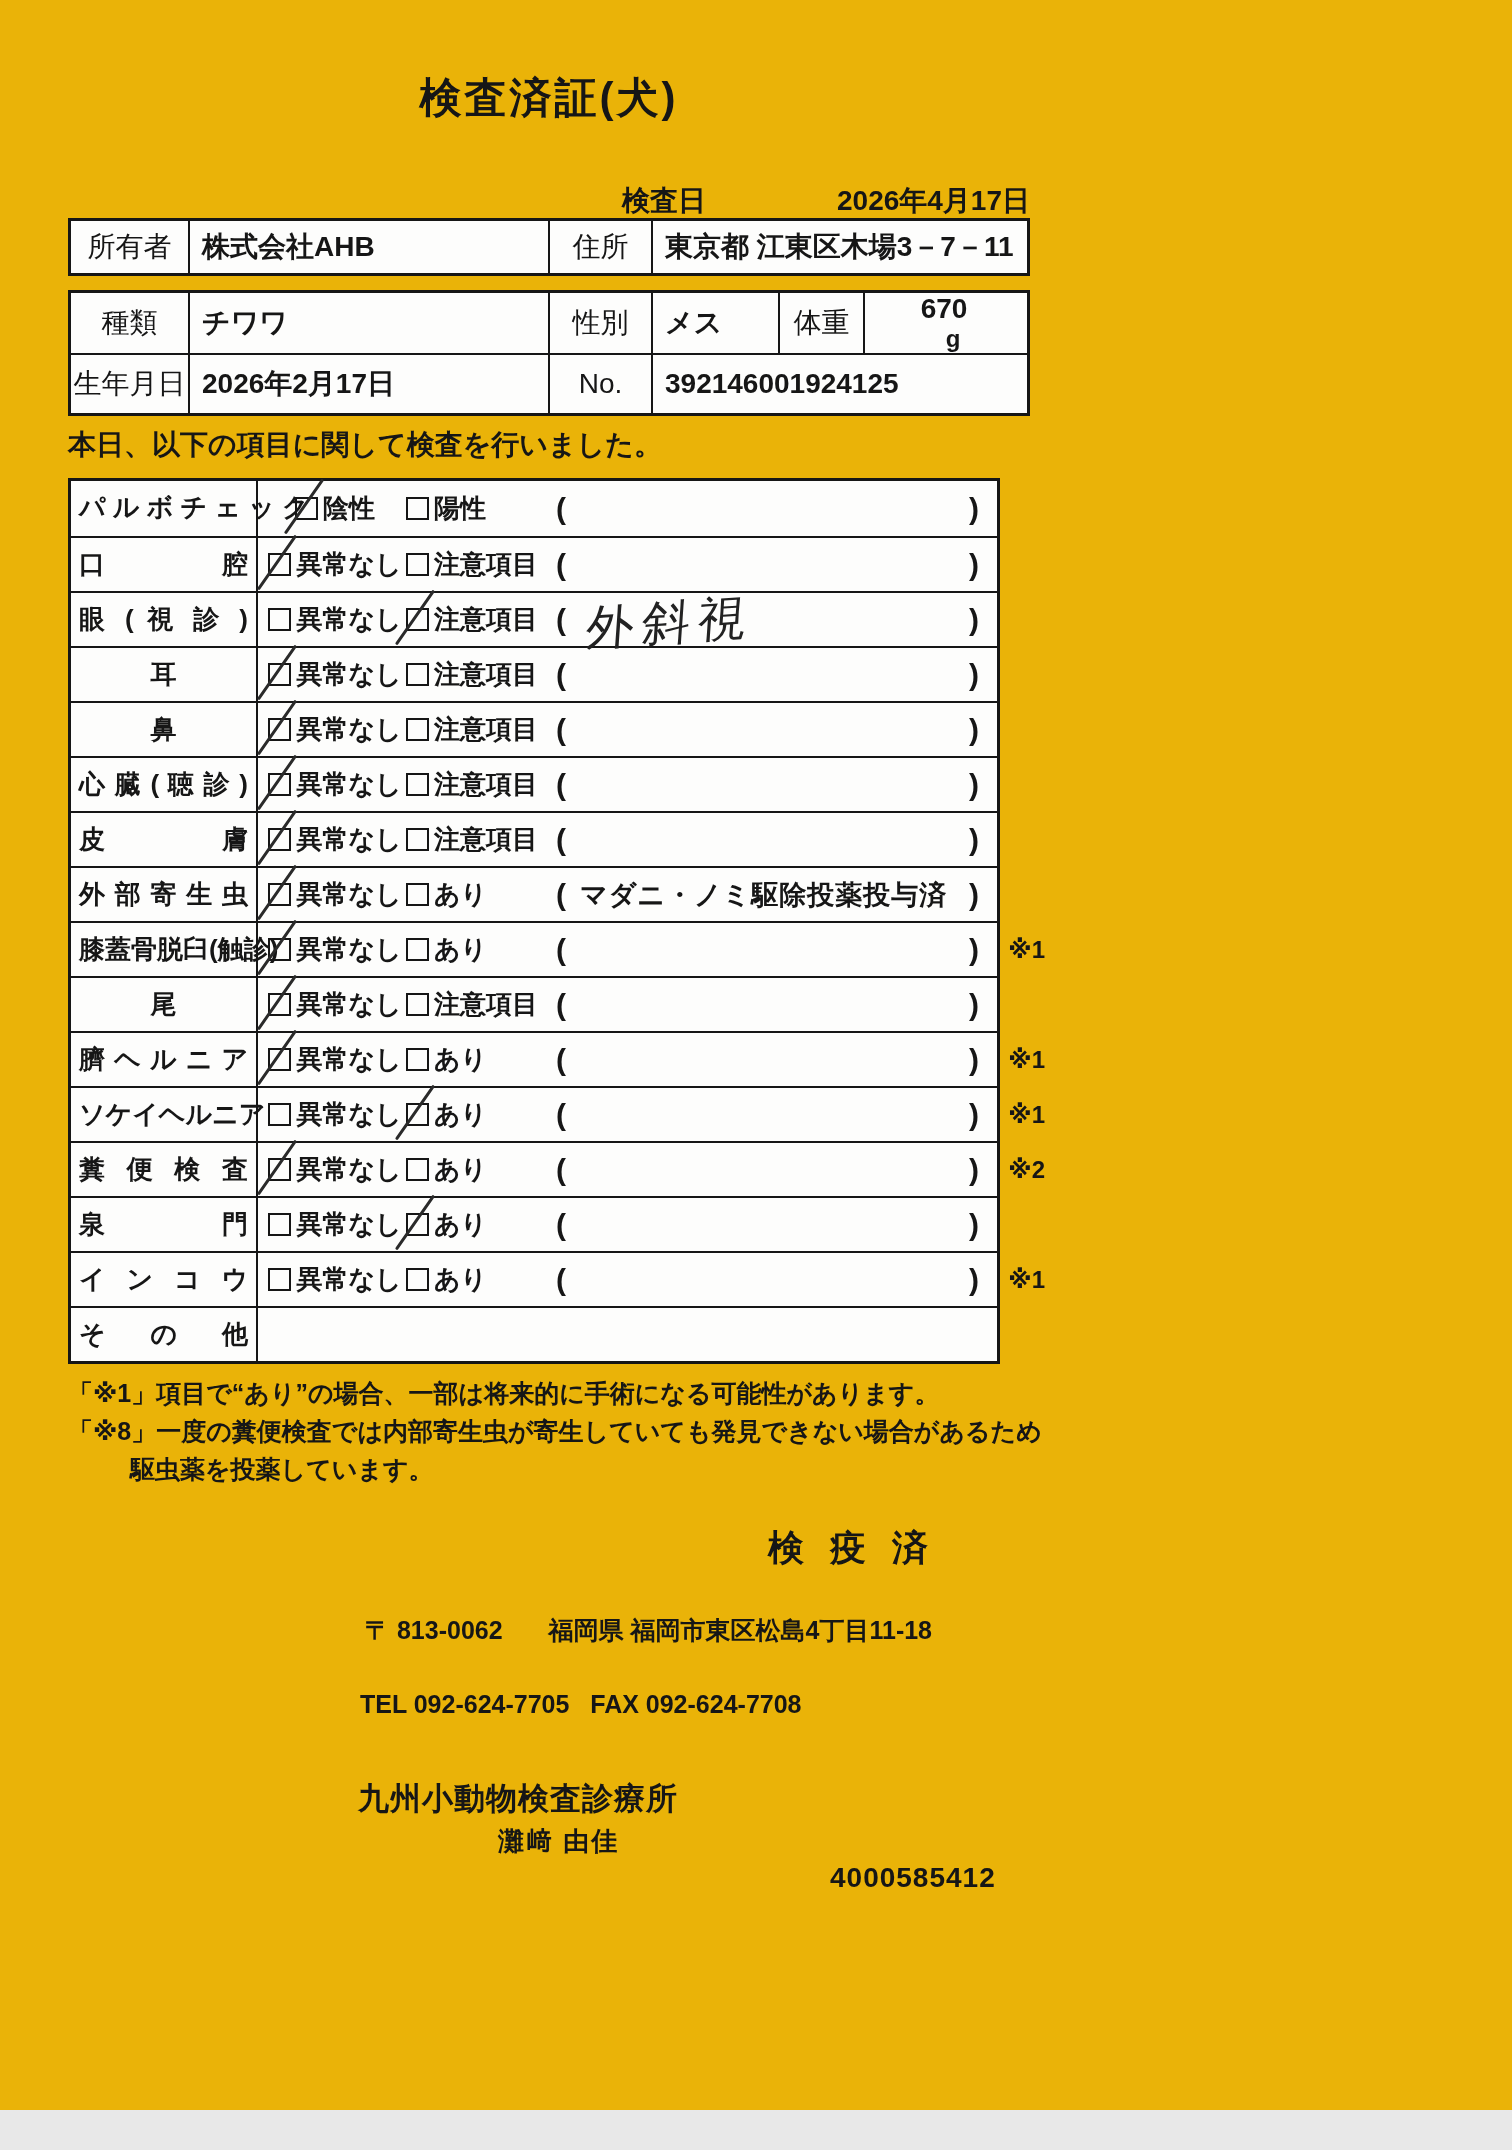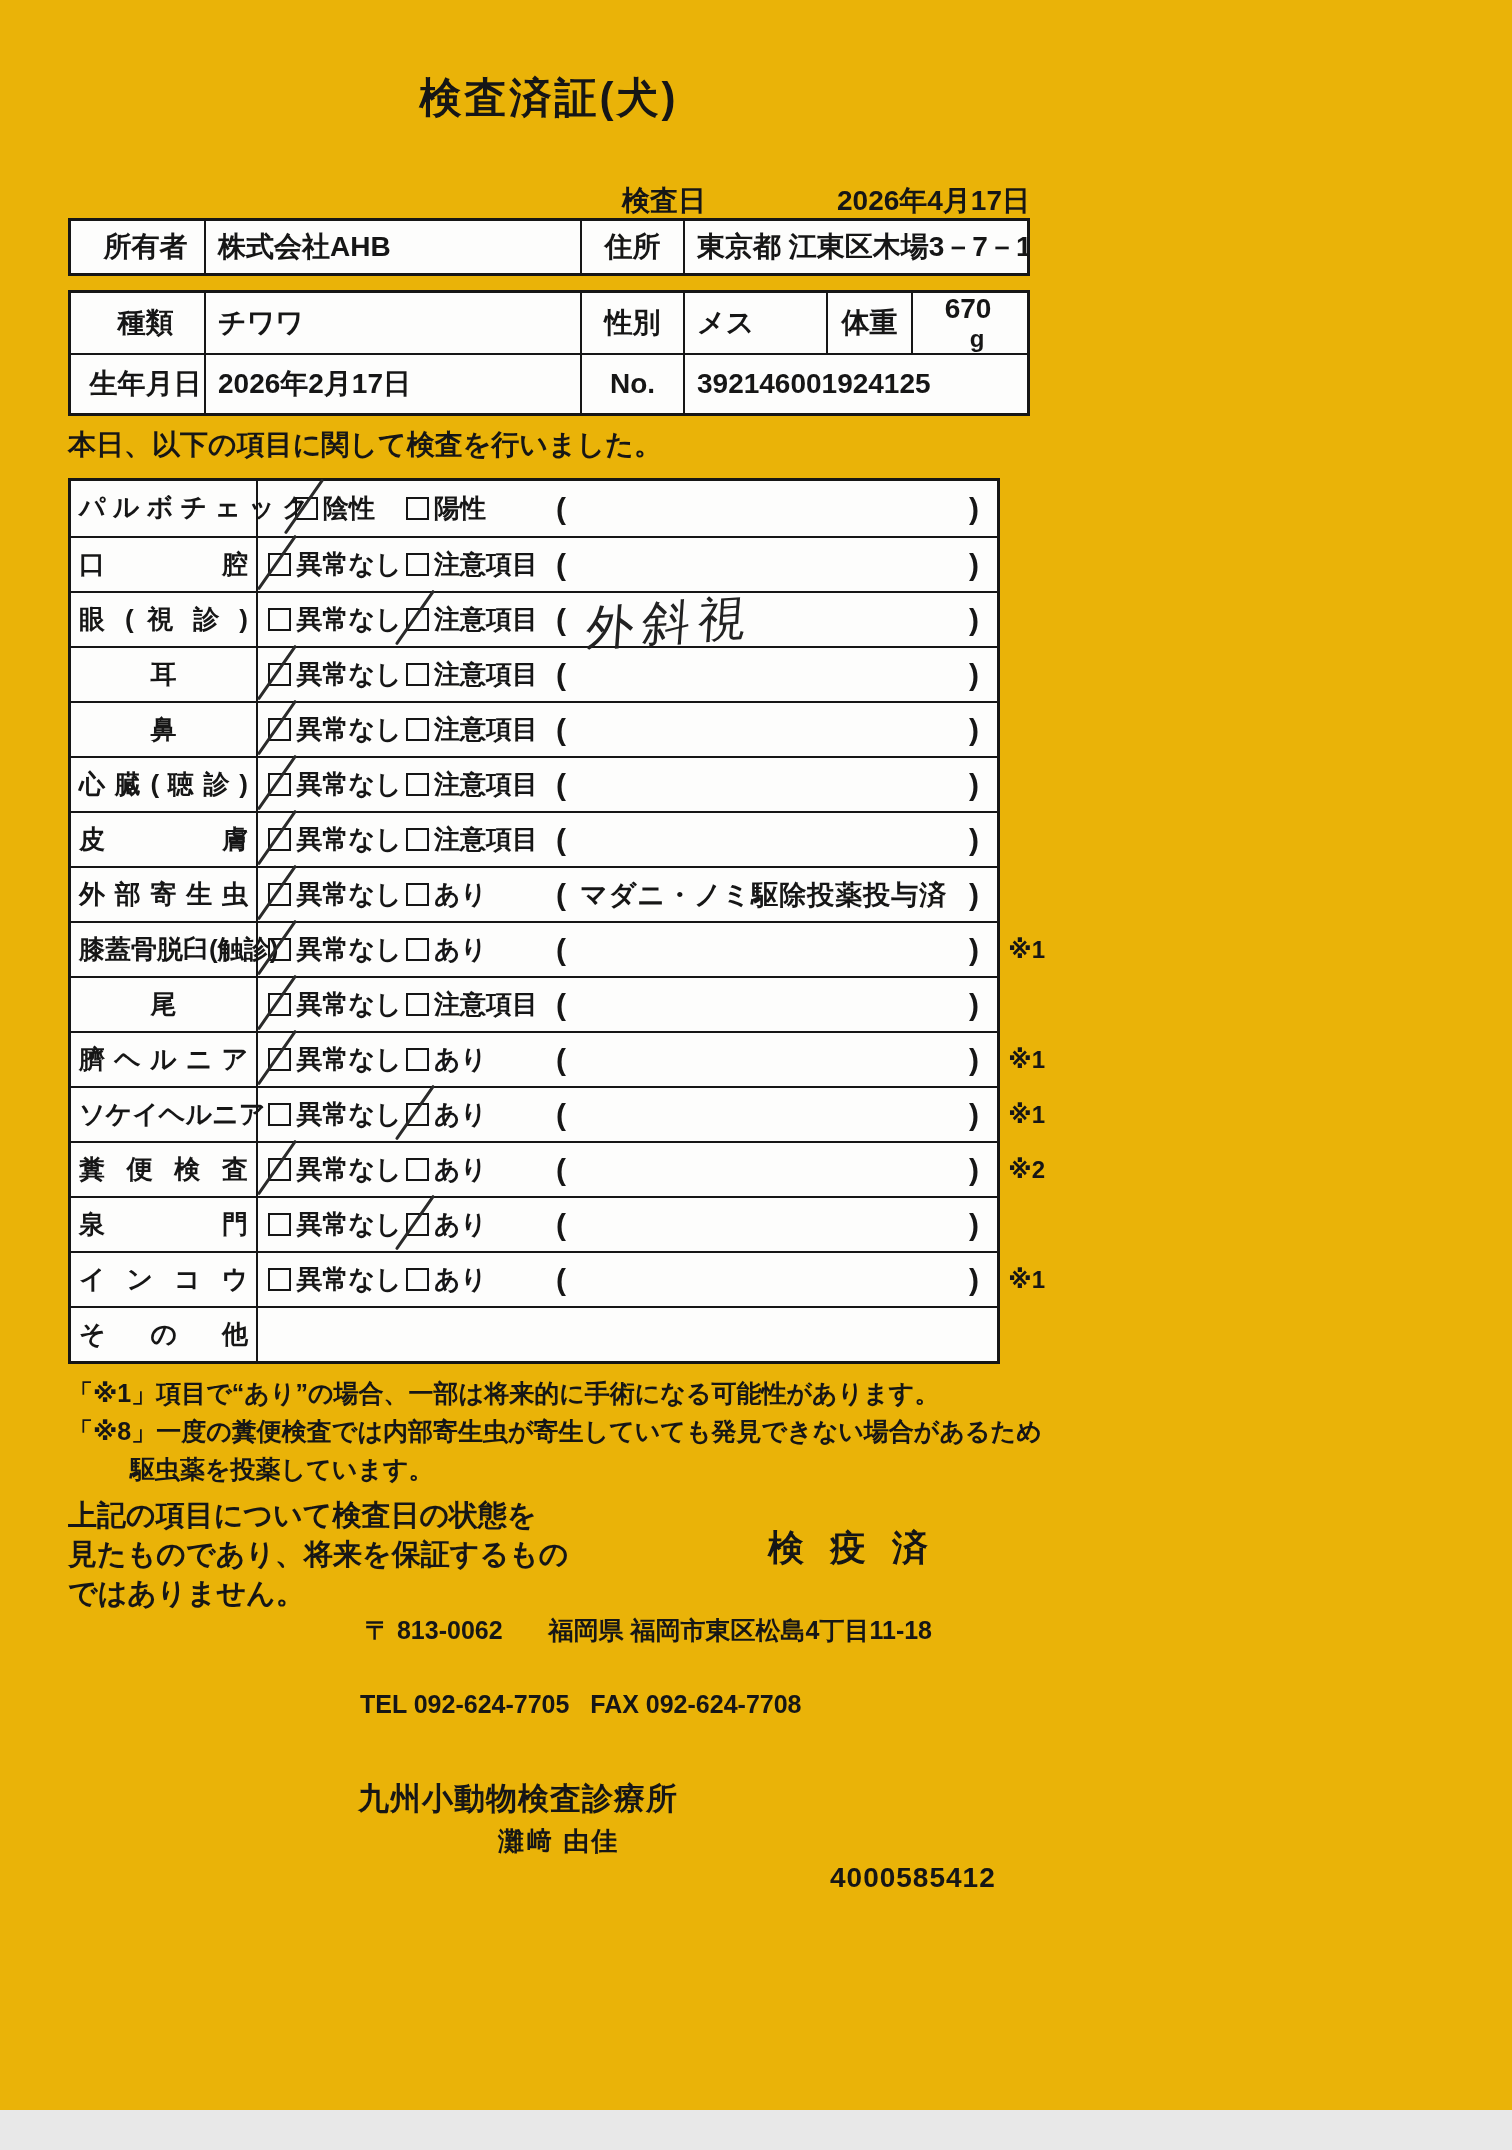--- a/index.html
+++ b/index.html
@@ -15,21 +15,21 @@
     font-size:42px; font-weight:700; letter-spacing:3px; }
   .insp-date-label { left:622px; top:182px; font-size:28px; font-weight:600; }
   .insp-date-value { left:810px; top:182px; width:220px; text-align:right; font-size:28px; font-weight:600; }
 
   
   .htable { border:3px solid #161616; box-sizing:border-box; display:flex; flex-direction:column; background:#fdfdfc; }
   .hrow { display:flex; flex:1; }
   .hrow + .hrow { border-top:2px solid #161616; }
   .hcell { box-sizing:border-box; display:flex; align-items:center; font-size:28px; overflow:hidden; white-space:nowrap; }
   .hcell + .hcell { border-left:2px solid #161616; }
-  .hcell.lab { justify-content:center; font-weight:700;margin-left:16px; }
+  .hcell.lab { justify-content:center; font-weight:400; }
   .hcell.val { padding-left:12px; font-weight:600; }
   #t1 { left:68px; top:218px; width:962px; height:58px; }
   #t2 { left:68px; top:290px; width:962px; height:126px; }
   .w117{width:117px;flex:none;} .w360{width:360px;flex:none;} .w103{width:103px;flex:none;}
   .w127{width:127px;flex:none;} .w85{width:85px;flex:none;} .grow{flex:1;}
   .weight-val { justify-content:center; padding-right:16px;flex-direction:column; }
   .weight-unit { font-size:24px; margin-left:18px; }
 
   .intro { left:68px; top:426px; font-size:28px; font-weight:600; }
 
@@ -382,25 +382,20 @@
         <div class="cell content"></div>
       </div>
     </div>
 
   <div class="abs fnotes">
       <div class="fline">「※1」項目で“あり”の場合、一部は将来的に手術になる可能性があります。</div>
       <div class="fline">「※8」一度の糞便検査では内部寄生虫が寄生していても発見できない場合があるため</div>
       <div class="fline indent">駆虫薬を投薬しています。</div>
     </div>
 
-  <div class="abs disclaimer">
-      <div class="dline">上記の項目について検査日の状態を</div>
-      <div class="dline">見たものであり、将来を保証するもの</div>
-      <div class="dline">ではありません。</div>
-    </div>
 
   <div class="abs stamp">検 疫 済</div>
 
   <div class="abs postal-line">
     <span>〒 813-0062</span>
     <span>福岡県 福岡市東区松島4丁目11-18</span>
   </div>
   <div class="abs tel-line">TEL 092-624-7705   FAX 092-624-7708</div>
   <div class="abs clinic-name">九州小動物検査診療所</div>
   <div class="abs vet-name">灘﨑 由佳</div>

